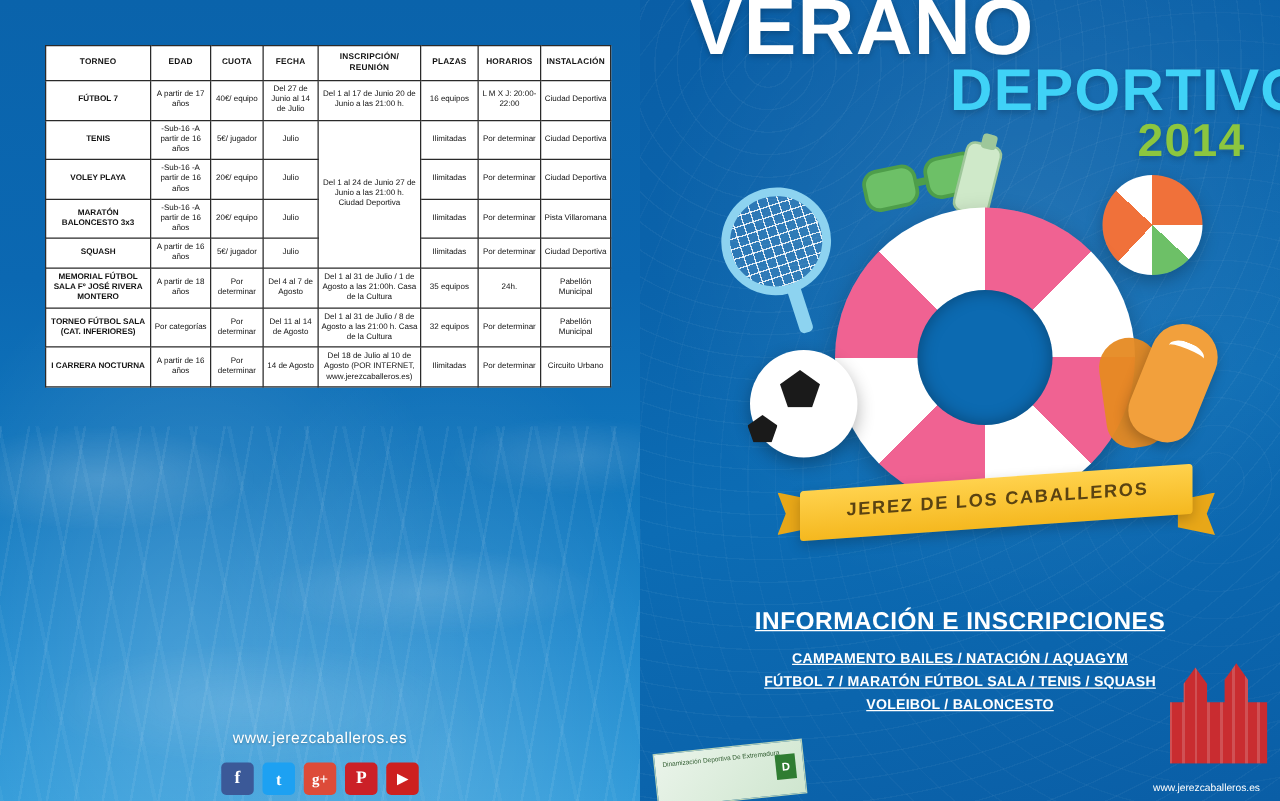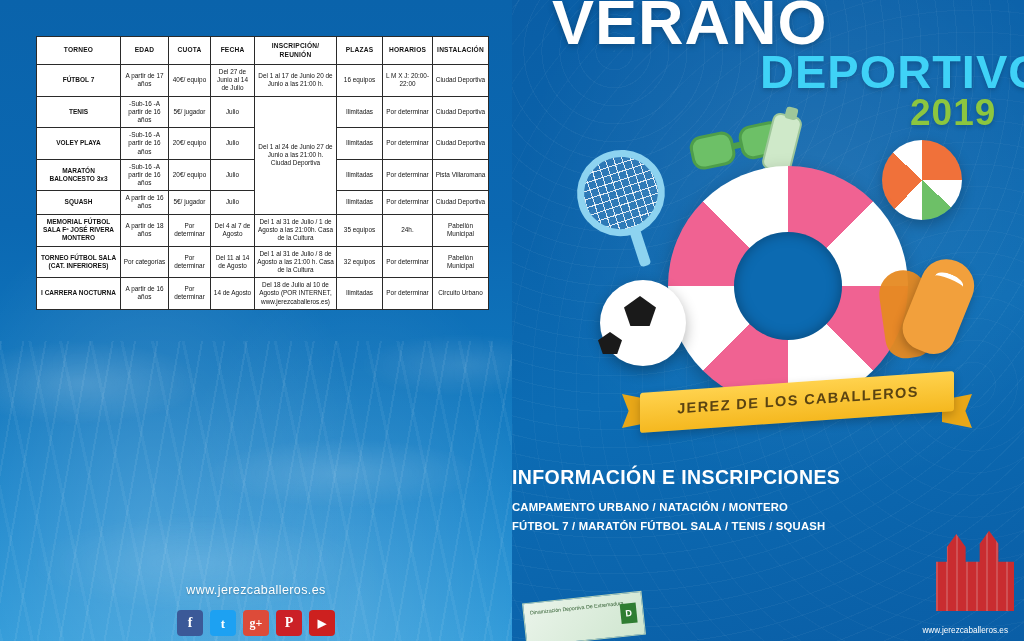--- a/index.html
+++ b/index.html
@@ -239,21 +239,21 @@
   }
   .banner .tail-l { left:0; clip-path:polygon(0 0,100% 18%,100% 82%,0 100%,22% 50%); }
   .banner .tail-r { right:0; clip-path:polygon(100% 0,0 18%,0 82%,100% 100%,78% 50%); }
   .banner .text {
     position:absolute; left:30px; top:20px; width:292px;
     text-align:center;
     transform:skewY(-4deg);
     color:#5a4312; font-weight:bold; font-size:14.5px; letter-spacing:1.4px;
   }
 
-  .info-block { position:absolute; left:0; right:0; top:466px; color:#fff; }
+  .info-block { position:absolute; left:0; right:0; top:486px; text-align:center; color:#fff;text-decoration:underline; }
   .info-title { font-size:19.5px; font-weight:bold; letter-spacing:.4px; }
   .info-url { font-size:9.3px; margin-top:6px; letter-spacing:.1px; }
   .info-tlf { font-size:11.5px; font-weight:bold; margin-top:6px; }
   .info-list { margin-top:9px; font-size:11.3px; font-weight:bold; line-height:1.65; letter-spacing:.2px; }
   .foot-url { position:absolute; right:16px; bottom:6px; color:#fff; font-size:8.2px; }
 
   .leaflet {
     position:absolute; left:524px; bottom:0px; width:120px; height:44px;
     background:linear-gradient(135deg,#eaf4ea,#cfe6cf);
     transform:rotate(-6deg);
@@ -403,21 +403,21 @@
       <div class="social s-pi">P</div>
       <div class="social s-yt">▶</div>
     </div>
   </div>
 
   <div class="right-panel">
     <div class="rp-swirl"></div>
 
     <div class="title-verano">VERANO</div>
     <div class="title-deportivo">DEPORTIVO</div>
-    <div class="title-year">2019</div>
+    <div class="title-year">2014</div>
 
     <div class="graphic">
       <div class="racket">
         <div class="head"></div>
         <div class="handle"></div>
       </div>
       <div class="goggles">
         <div class="lens l"></div>
         <div class="bridge"></div>
         <div class="lens r"></div>
@@ -432,22 +432,23 @@
         <div class="tail-l"></div>
         <div class="tail-r"></div>
         <div class="strip"></div>
         <div class="text">JEREZ DE LOS CABALLEROS</div>
       </div>
     </div>
 
     <div class="info-block">
       <div class="info-title">INFORMACIÓN E INSCRIPCIONES</div>
       <div class="info-list">
-        <div>CAMPAMENTO URBANO / NATACIÓN / MONTERO</div>
+        <div>CAMPAMENTO BAILES / NATACIÓN / AQUAGYM</div>
         <div>FÚTBOL 7 / MARATÓN FÚTBOL SALA / TENIS / SQUASH</div>
+        <div>VOLEIBOL / BALONCESTO</div>
       </div>
     </div>
 
     <div class="monument"></div>
     <div class="foot-url">www.jerezcaballeros.es</div>
   </div>
 
   <div class="leaflet">
     <div class="ltext">Dinamización Deportiva De Extremadura</div>
     <div class="lbadge">D</div>

